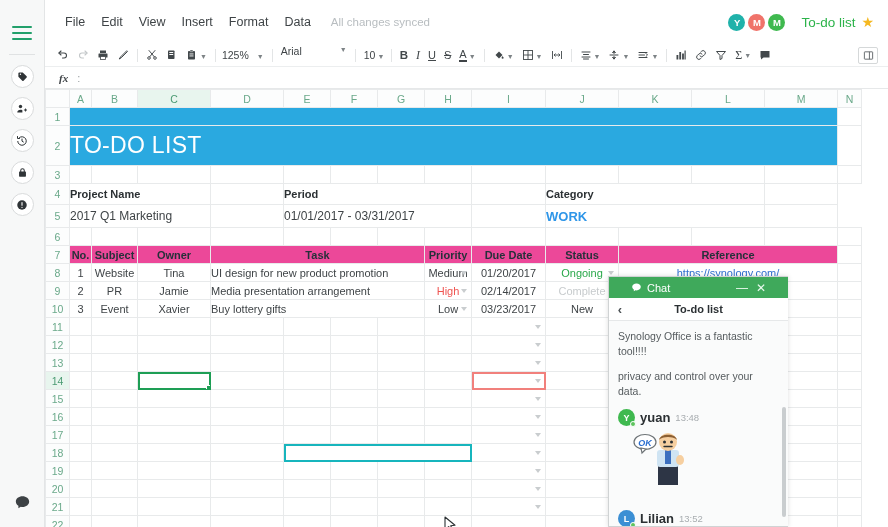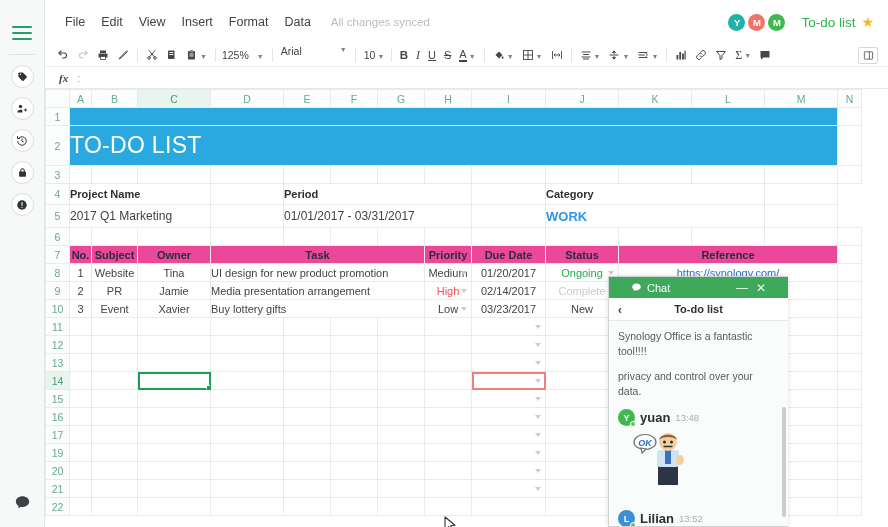--- a/index.html
+++ b/index.html
@@ -668,20 +668,36 @@
             <td class="cell"></td>
         <td class="cell dd"></td>
             <td class="cell"></td>
         <td class="cell"></td>
             <td class="cell"></td>
         <td class="cell"></td>
             <td class="cell"></td>
       </tr>
 
       <tr style="height:18px">
+        <td class="rowhead">18</td>
+        <td class="cell"></td>
+            <td class="cell"></td>
+        <td class="cell"></td>
+            <td class="cell"></td>
+        <td class="cell sel-teal" colspan="4">
+          
+        </td>
+        <td class="cell dd"></td>
+            <td class="cell"></td>
+        <td class="cell"></td>
+            <td class="cell"></td>
+        <td class="cell"></td>
+            <td class="cell"></td>
+      </tr>
+      <tr style="height:18px">
         <td class="rowhead">19</td>
         <td class="cell"></td>
             <td class="cell"></td>
         <td class="cell"></td>
             <td class="cell"></td>
         <td class="cell"></td>
             <td class="cell"></td>
         <td class="cell"></td>
             <td class="cell"></td>
         <td class="cell dd"></td>

